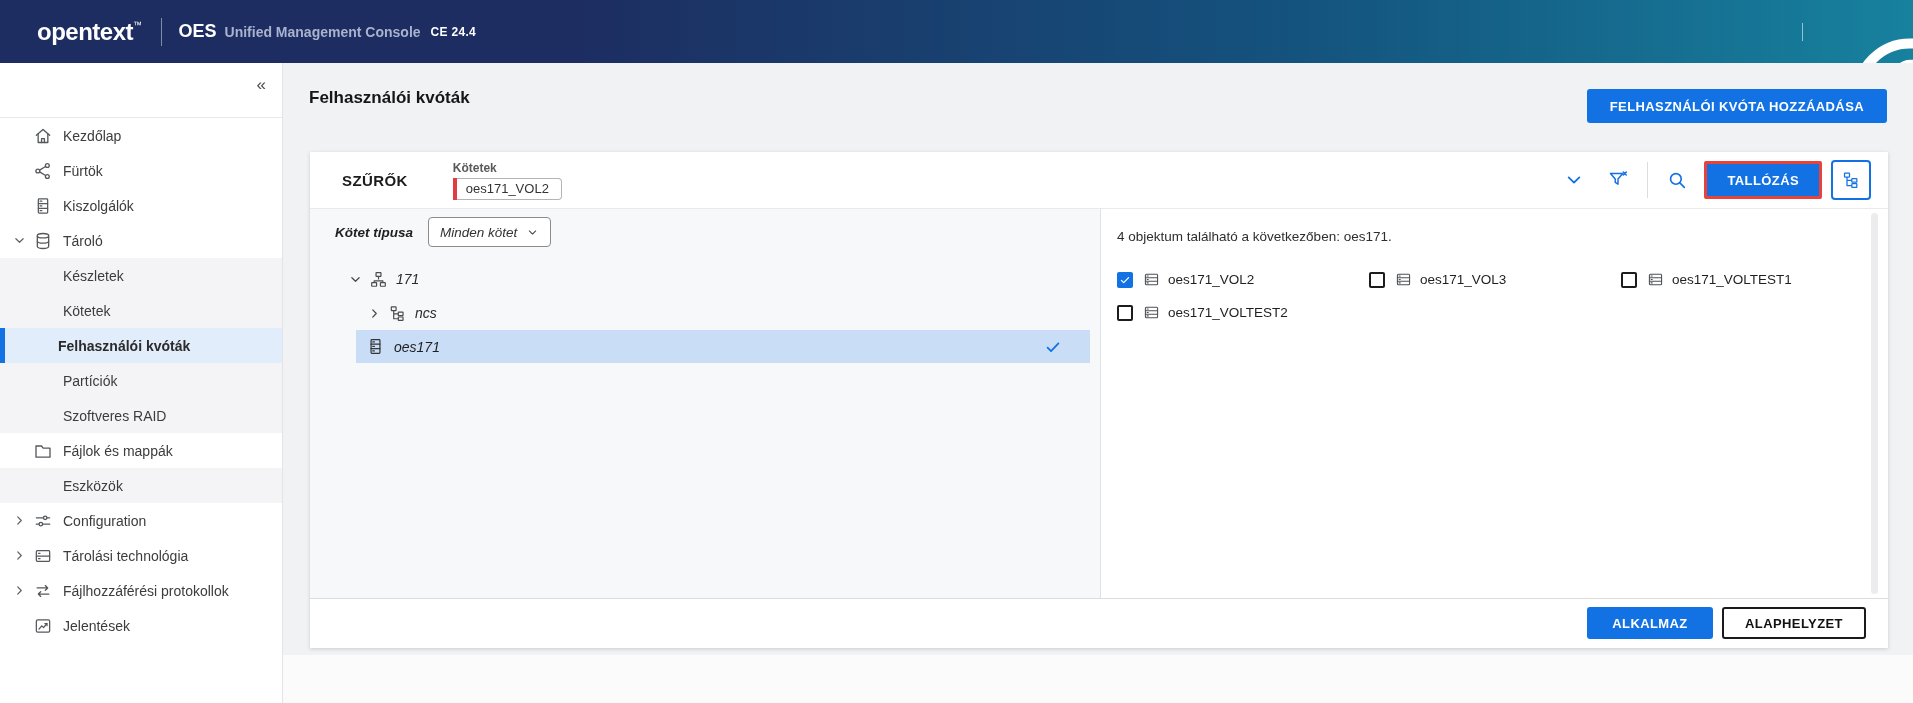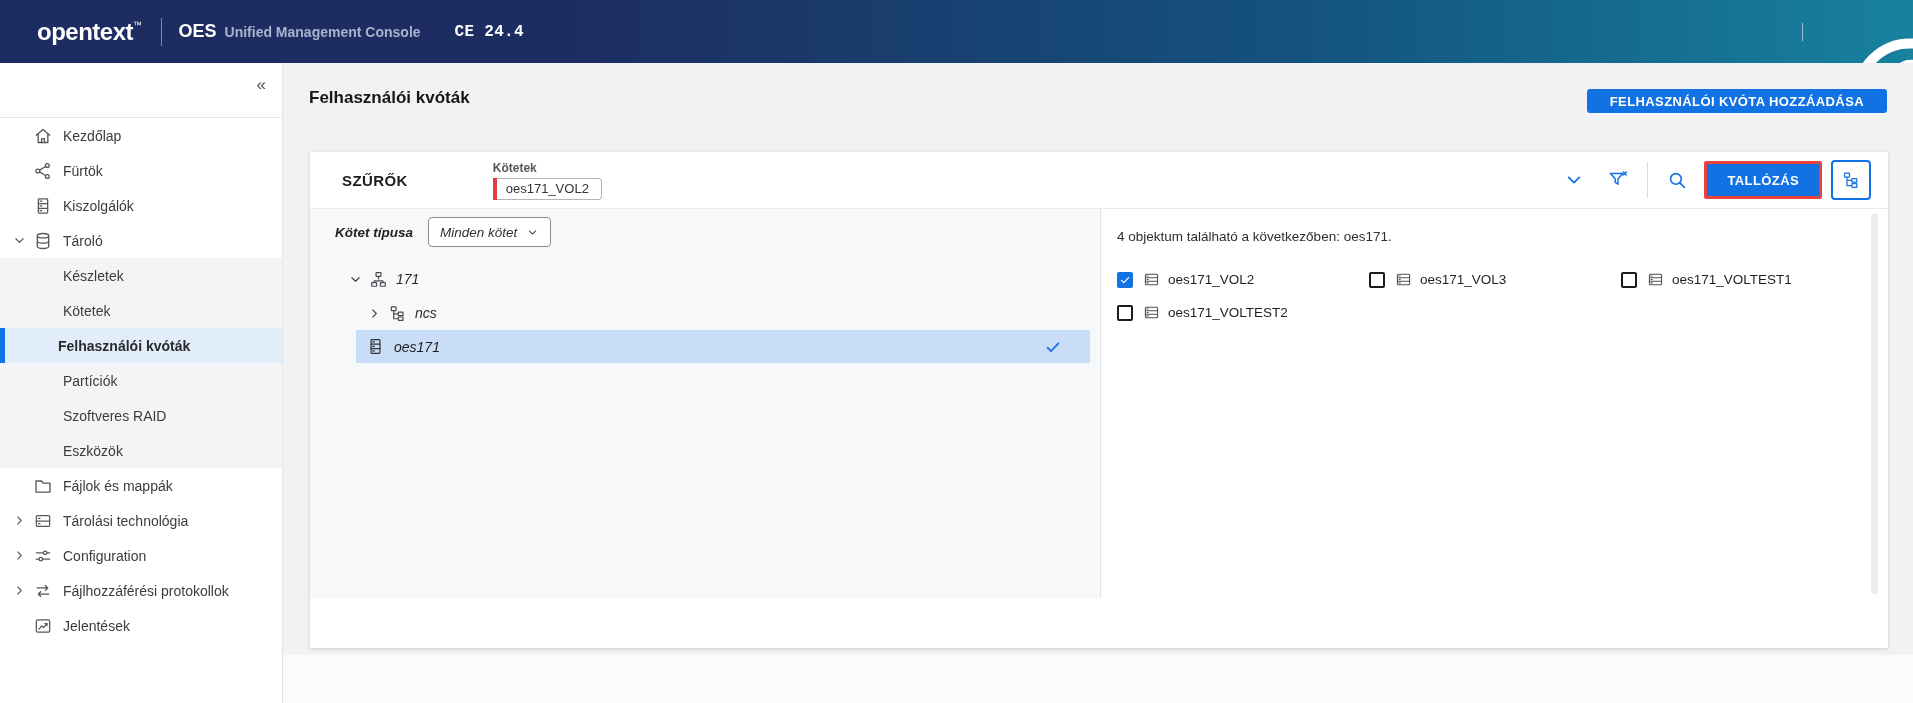--- a/index.html
+++ b/index.html
@@ -9,21 +9,21 @@
 
   
   .header{position:absolute;left:0;top:0;width:1913px;height:63px;
           background:linear-gradient(90deg,#1d2d61 0%,#1d2d61 30%,#14537e 68%,#17819e 100%);
           display:flex;align-items:center;}
   .logo{margin-left:37px;color:#fff;font-size:24px;font-weight:700;letter-spacing:-.5px;}
   .logo sup{font-size:9px;font-weight:400;vertical-align:top;position:relative;top:2px;}
   .hdr-div{width:1px;height:28px;background:rgba(255,255,255,.45);margin:0 17px 0 19px;}
   .prod-bold{color:#fff;font-size:18px;font-weight:700;}
   .prod-rest{color:#a9b3cd;font-size:14px;font-weight:700;margin-left:8px;}
-  .version{color:#fff;font-size:16px;font-weight:700;margin-left:34px;letter-spacing:.3px;font-family:Liberation Mono, monospace;}
+  .version{color:#fff;font-size:12px;font-weight:700;margin-left:10px;letter-spacing:.3px;}
   .hdr-right{margin-left:auto;display:flex;align-items:center;gap:20px;padding-right:30px;color:#fff;}
   .hdr-right .vdiv{width:1px;height:18px;background:rgba(255,255,255,.55);}
   .hicon{width:22px;height:22px;color:#fff;cursor:pointer;}
   .hicon.small{width:18px;height:18px;}
 
   
   .sidebar{position:absolute;left:0;top:63px;width:283px;height:640px;background:#fff;
            border-right:1px solid #e2e4e7;box-sizing:border-box;}
   .collapse-strip{height:54px;border-bottom:1px solid #e7e8ea;position:relative;}
   .collapse-btn{position:absolute;right:16px;top:12px;font-size:17px;color:#4a4a4a;cursor:pointer;}
@@ -42,26 +42,26 @@
   .ext-icon{width:15px;height:15px;color:#1272e4;margin-left:8px;}
   .ext-icon svg{width:15px;height:15px;}
 
   
   .main{position:absolute;left:283px;top:63px;right:0;bottom:0;background:#f1f2f4;}
   .below-strip{position:absolute;left:0;top:592px;right:0;bottom:0;background:#fbfbfc;}
   .page-title{position:absolute;left:26px;top:25px;font-size:17px;font-weight:700;color:#161616;}
   .btn{display:flex;align-items:center;justify-content:center;cursor:pointer;box-sizing:border-box;
        font-family:"Liberation Sans",sans-serif;font-weight:700;letter-spacing:.4px;}
   .btn-primary{background:#1272e4;color:#fff;border:none;border-radius:3px;font-size:13px;}
-  .add-btn{position:absolute;right:26px;top:26px;height:24px;padding:0 23px;}
+  .add-btn{position:absolute;right:26px;top:26px;height:34px;padding:0 23px;}
 
   
   .card{position:absolute;left:27px;top:89px;width:1578px;height:496px;background:#fff;
         box-shadow:0 1px 4px rgba(0,0,0,.16);}
-  .filter-bar{height:56px;display:flex;align-items:center;gap:40px;}
+  .filter-bar{height:56px;display:flex;align-items:center;}
   .filters-label{margin-left:32px;font-size:15px;font-weight:700;color:#1c1c1c;letter-spacing:.4px;}
   .filter-field{margin-left:45px;display:flex;flex-direction:column;}
   .field-label{font-size:12px;font-weight:700;color:#595959;margin-bottom:3px;}
   .chip{display:flex;align-items:center;height:22px;}
   .chip-bar{width:4px;height:22px;background:#e23c40;}
   .chip-body{border:1px solid #b4b4b4;border-left:none;border-radius:0 4px 4px 0;height:22px;
              display:flex;align-items:center;padding:0 12px 0 9px;font-size:13px;color:#333;background:#fff;box-sizing:border-box;}
   .filter-controls{margin-left:auto;display:flex;align-items:center;padding-right:17px;}
   .ficon{width:22px;height:22px;color:#1272e4;cursor:pointer;}
   .ficon svg{width:22px;height:22px;}
@@ -346,57 +346,57 @@
       </div>
       <div class="nav-row child selected">
         <span class="nlabel" style="margin-left:0">Felhasználói kvóták</span>
       </div>
       <div class="nav-row child">
         <span class="nlabel" style="margin-left:0">Partíciók</span>
       </div>
       <div class="nav-row child">
         <span class="nlabel" style="margin-left:0">Szoftveres RAID</span>
       </div>
+      <div class="nav-row">
+        <span class="chev-slot"></span>
+        <span class="nicon">
+            <svg>
+              <use href="#i-folder"></use>
+            </svg>
+          </span>
+        <span class="nlabel">Fájlok és mappák</span>
+      </div>
       <div class="nav-row child">
         <span class="nlabel" style="margin-left:0">Eszközök</span>
       </div>
       <div class="nav-row">
-        <span class="chev-slot"></span>
-        <span class="nicon">
-            <svg>
-              <use href="#i-folder"></use>
-            </svg>
-          </span>
-        <span class="nlabel">Fájlok és mappák</span>
-      </div>
-      <div class="nav-row">
         <span class="chev-slot chev-right">
             <svg>
               <use href="#i-chev"></use>
             </svg>
           </span>
         <span class="nicon">
             <svg>
+              <use href="#i-sliders"></use>
+            </svg>
+          </span>
+        <span class="nlabel">Configuration</span>
+      </div>
+      <div class="nav-row">
+        <span class="chev-slot chev-right">
+            <svg>
+              <use href="#i-chev"></use>
+            </svg>
+          </span>
+        <span class="nicon">
+            <svg>
               <use href="#i-stech"></use>
             </svg>
           </span>
         <span class="nlabel">Tárolási technológia</span>
-      </div>
-      <div class="nav-row">
-        <span class="chev-slot chev-right">
-            <svg>
-              <use href="#i-chev"></use>
-            </svg>
-          </span>
-        <span class="nicon">
-            <svg>
-              <use href="#i-sliders"></use>
-            </svg>
-          </span>
-        <span class="nlabel">Configuration</span>
       </div>
       <div class="nav-row">
         <span class="chev-slot chev-right">
             <svg>
               <use href="#i-chev"></use>
             </svg>
           </span>
         <span class="nicon">
             <svg>
               <use href="#i-exchange"></use>
@@ -558,17 +558,21 @@
                     <use href="#i-volume"></use>
                   </svg>
                 </span>
               <span class="vol-label">oes171_VOLTEST2</span>
             </div>
           </div>
           <div class="scroll-track"></div>
         </div>
       </div>
 
+      <div class="card-footer">
+        <button class="btn btn-primary apply-btn">ALKALMAZ</button>
+        <button class="btn reset-btn">ALAPHELYZET</button>
+      </div>
 
     </div>
   </div>
 
 </div>
 
 </body></html>

